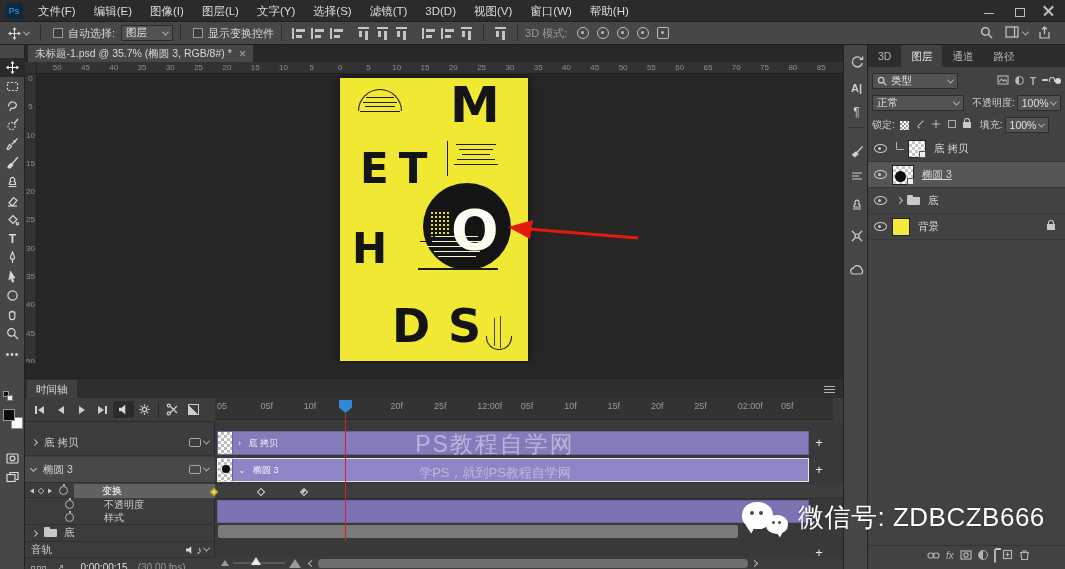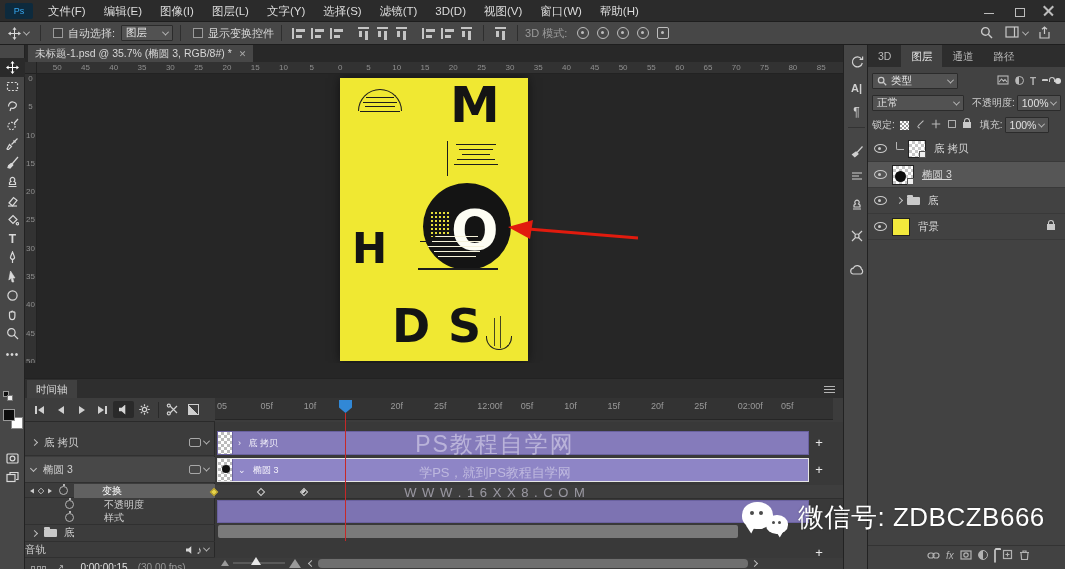--- a/index.html
+++ b/index.html
@@ -3,21 +3,21 @@
 <meta charset="utf-8">
 <style>
 *{margin:0;padding:0;box-sizing:border-box}
 html,body{width:1065px;height:569px;overflow:hidden}
 body{font-family:"Liberation Sans","DejaVu Sans",sans-serif;background:#262626;color:#ccc;font-size:11px}
 .app{position:relative;width:1065px;height:569px;background:#262626}
 .abs{position:absolute}
 .row{display:flex;align-items:center}
 
 .menubar{left:0;top:0;width:1065px;height:22px;background:#2b2b2b;border-bottom:1px solid #1e1e1e;display:flex;align-items:center}
-.pslogo{width:28px;height:16px;margin:0 6px 0 5px;background:#0d2a3d;color:#37a7f0;font-size:9px;font-weight:normal;border-radius:2px;display:flex;align-items:center;justify-content:center}
+.pslogo{width:18px;height:16px;margin:0 6px 0 5px;background:#0d2a3d;color:#37a7f0;font-size:9px;font-weight:normal;border-radius:2px;display:flex;align-items:center;justify-content:center}
 .mi{padding:0 9px;color:#dcdcdc;font-size:11.5px;line-height:22px;cursor:default}
 .winbtn{width:12px;height:12px;position:relative;margin-left:18px}
 .wmin::before{content:"";position:absolute;left:1px;right:1px;top:8px;height:1.5px;background:#bdbdbd}
 .wres::before{content:"";position:absolute;left:2px;top:3px;width:8px;height:7px;border:1.2px solid #bdbdbd}
 .wclo::before,.wclo::after{content:"";position:absolute;left:-1px;top:5px;width:13px;height:1.5px;background:#bdbdbd}
 .wclo::before{transform:rotate(45deg)}.wclo::after{transform:rotate(-45deg)}
 
 .optbar{left:0;top:22px;width:1065px;height:23px;background:#474747;border-bottom:1px solid #1e1e1e;display:flex;align-items:center;font-size:11px;color:#d8d8d8}
 .cb{width:10px;height:10px;border:1px solid #9a9a9a;background:#3d3d3d;margin:0 5px}
 .combo{background:#525252;border:1px solid #2b2b2b;border-radius:1px;display:flex;align-items:center;justify-content:space-between;padding:0 4px;height:16px;font-size:10.5px;color:#e0e0e0}
@@ -359,20 +359,21 @@
     <div class="canvas">
       <div class="poster" style="background:#f0e832">
 
         <div style="position:absolute;left:18px;top:11px;width:44px;height:22px;border:1.2px solid #1c1c1c;border-bottom:none;border-radius:22px 22px 0 0"></div>
         <div class="mic" style="left:26px;top:19px;width:28px"></div>
         <div class="mic" style="left:23px;top:23.5px;width:34px"></div>
         <div class="mic" style="left:25px;top:28px;width:30px"></div>
         <div class="mic" style="left:20px;top:33px;width:40px"></div>
 
         <div class="pletter" style="left:110px;top:2px;font-size:50px">M</div>
+        <div class="pletter" style="left:20px;top:70px;font-size:42px;letter-spacing:10px">ET</div>
 
         <div style="position:absolute;left:107px;top:63px;width:1.2px;height:35px;background:#1c1c1c"></div>
         <div class="mic" style="left:116px;top:66px;width:40px"></div>
         <div class="mic" style="left:119px;top:71px;width:34px"></div>
         <div class="mic" style="left:122px;top:76px;width:28px"></div>
         <div class="mic" style="left:117px;top:81px;width:38px"></div>
         <div class="mic" style="left:114px;top:86px;width:44px"></div>
 
         <div style="position:absolute;left:83px;top:105px;width:88px;height:87px;border-radius:50%;background:#141414"></div>
         <div style="position:absolute;left:90px;top:133px;width:20px;height:26px;background-image:radial-gradient(circle,rgba(240,232,60,.95) .8px,transparent 1.1px);background-size:4px 4px"></div>
@@ -490,21 +491,21 @@
       <div class="trow" style="top:89px;height:14px;font-size:10px">
         <span class="stw" style="margin-left:40px"></span>
         <span style="padding-left:24px">样式</span>
       </div>
       <div class="trow" style="top:103px;height:17px">
         <span class="caret-r" style="margin:0 7px"></span>
         <span class="fold"></span>
         <span style="margin-left:7px">底</span>
       </div>
       <div class="trow" style="top:120px;height:16px">
-        <span style="">音轨</span>
+        <span style="margin-left:6px">音轨</span>
         <span style="flex:1"></span>
         <span class="spk" style="transform:scale(.8)"></span>
         <span style="font-size:11px;color:#cfcfcf;margin:0 2px">♪</span>
         <span class="car" style="margin-right:6px"></span>
       </div>
       <div class="trow" style="top:137px;height:17px;border-bottom:none;font-size:10px;color:#ddd">
         <span style="display:flex;gap:1.5px;margin-left:6px">
             <i style="width:4px;height:4px;border:1px solid #9a9a9a"></i>
             <i style="width:4px;height:4px;border:1px solid #9a9a9a"></i>
             <i style="width:4px;height:4px;border:1px solid #9a9a9a"></i>
@@ -549,21 +550,20 @@
         <span style="width:0;height:0;border-left:6px solid transparent;border-right:6px solid transparent;border-bottom:9px solid #9a9a9a"></span>
         <span class="caret-r" style="transform:rotate(135deg);margin-left:8px"></span>
         <span style="width:430px;height:9px;background:#6f6f6f;border-radius:4px;margin:0 4px"></span>
         <span class="caret-r"></span>
       </div>
     </div>
 
     <div class="wmark" style="left:370px;top:50px;width:200px">
       <div style="font-size:23px;letter-spacing:2px">PS教程自学网</div>
       <div style="font-size:13px;margin-top:4px">学PS，就到PS教程自学网</div>
-      <div style="font-size:13px;margin-top:3px;letter-spacing:1px">W W W . 1 6 X X 8 . C O M</div>
     </div>
   </div>
 
   <div class="abs sidestrip">
     <div class="ssic" style="top:6px">
         <svg width="14" height="14" viewBox="0 0 14 14">
           <path d="M11.5 4a5 5 0 10.8 4"></path>
           <path d="M12.6 1.5v3h-3"></path>
         </svg>
       </div>

